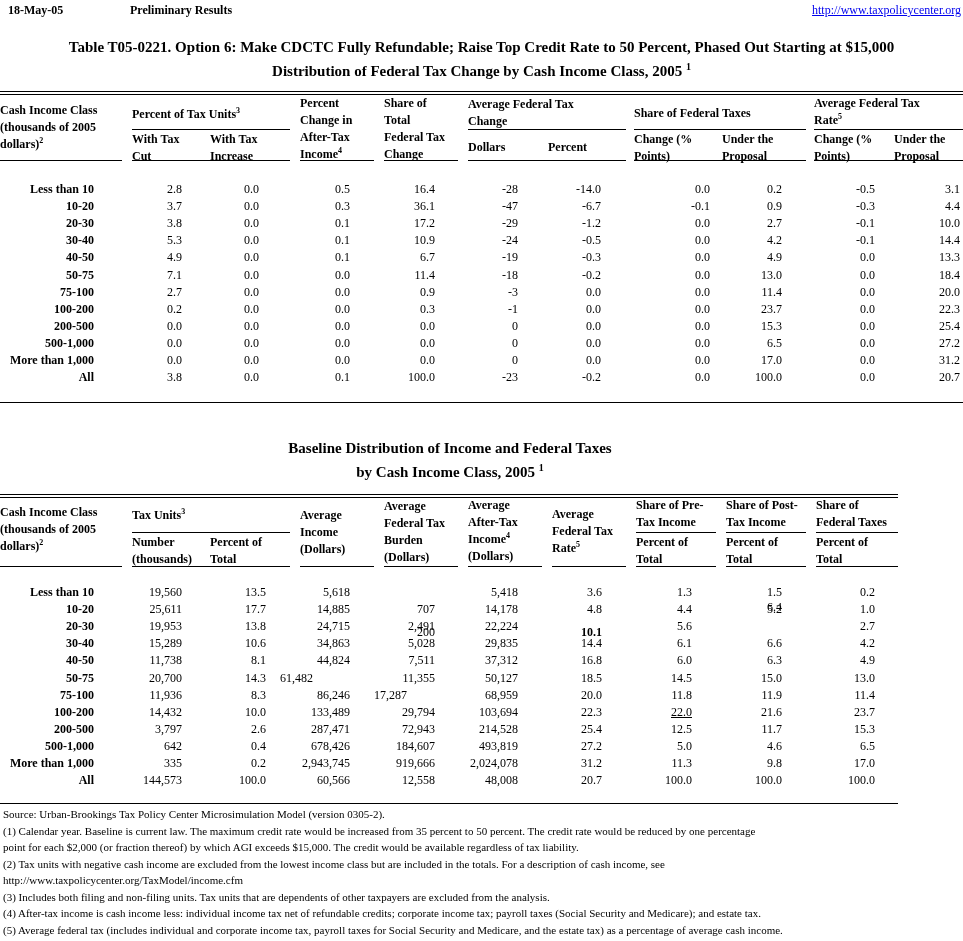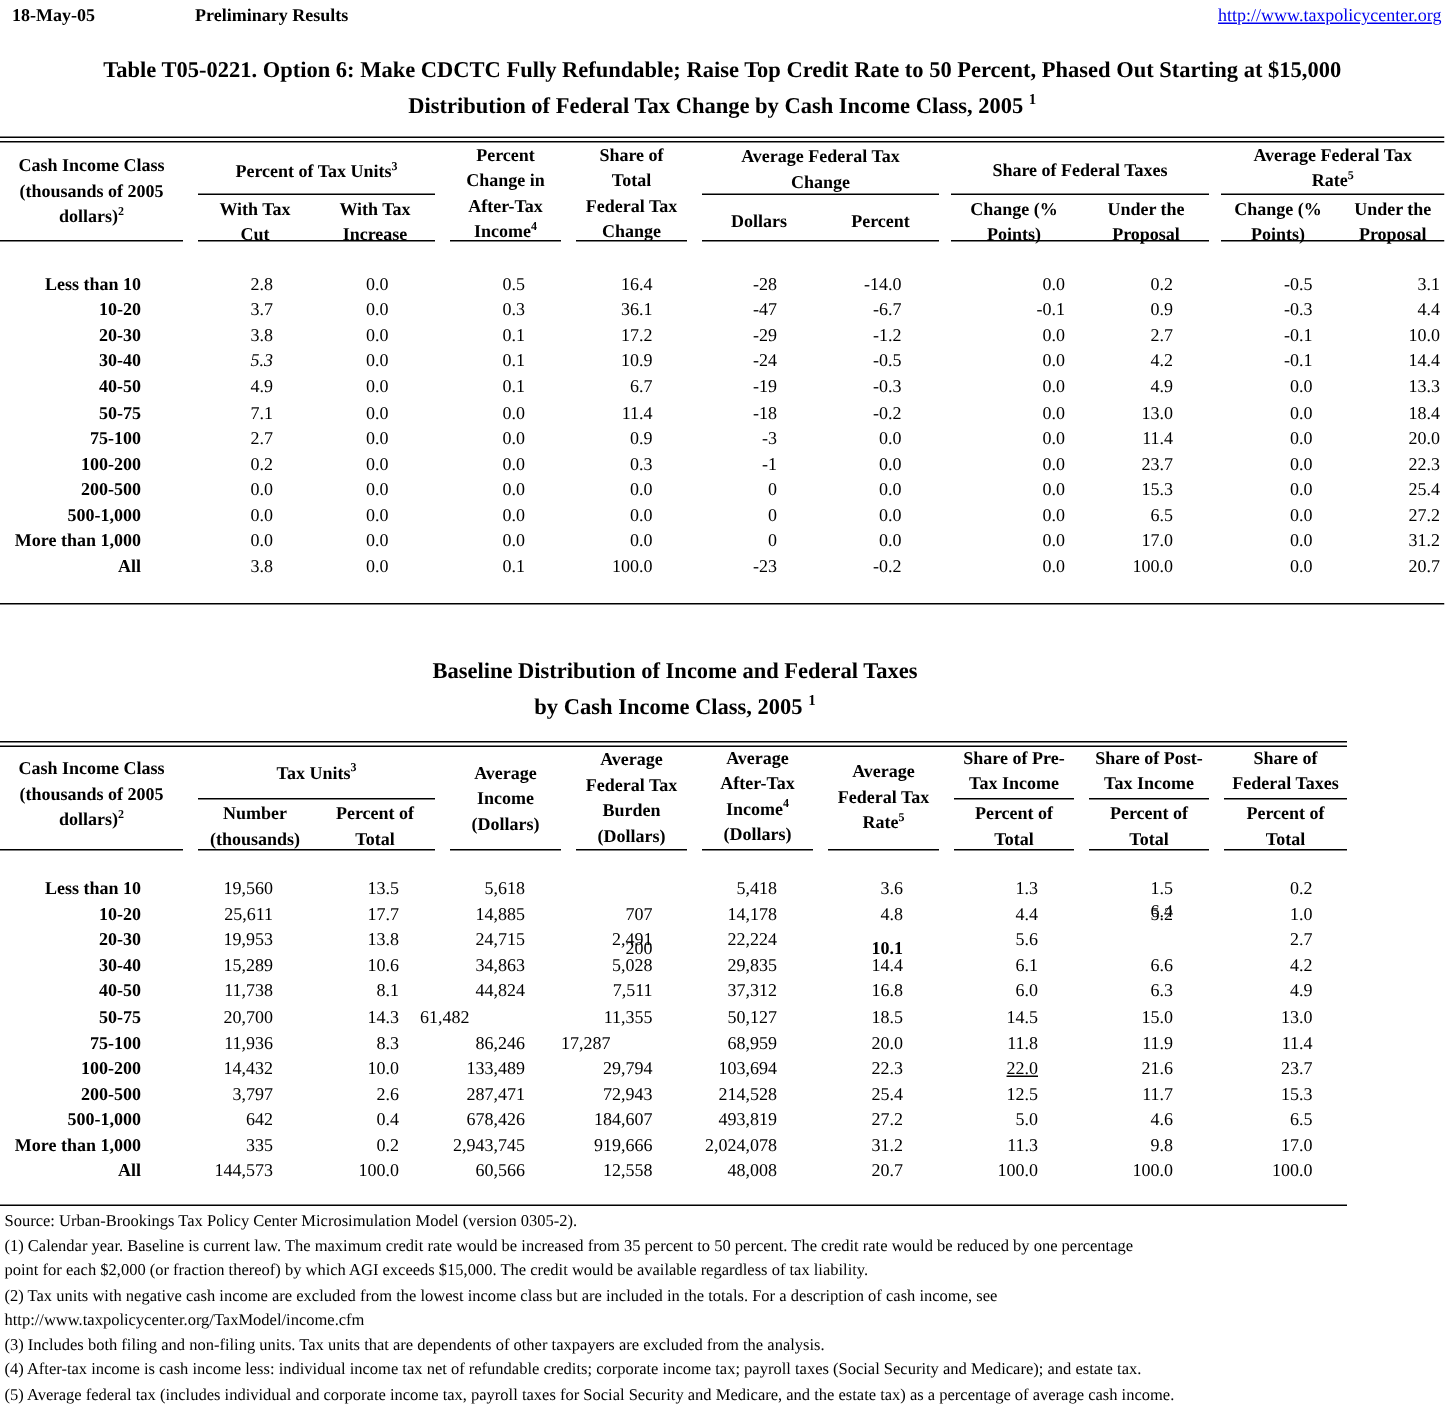--- a/index.html
+++ b/index.html
@@ -13,21 +13,21 @@
   .topbar-date { left: 8px; }
   .topbar-prelim { left: 130px; }
   .topbar-link { right: 2px; top: 3px; font-size: 12px; color: #0000ee; text-decoration: underline; font-weight: normal; }
   .title {
     left: 0; width: 963px; text-align: center; font-size: 15px; font-weight: bold; line-height: 20px;
   }
   .title sup { font-size: 10px; vertical-align: 6px; }
   .rule { position: absolute; height: 0; border-top: 2px solid #000; }
   .rule-double { position: absolute; height: 2px; border-top: 1px solid #000; border-bottom: 1px solid #000; }
   .hline { position: absolute; height: 0; border-top: 1px solid #000; }
-  .hdr { position: absolute; font-size: 12px; font-weight: bold; text-align: center; line-height: 17px; }
+  .hdr { position: absolute; font-size: 12px; font-weight: bold; text-align: left; line-height: 17px; }
   .hdr sup { font-size: 8px; vertical-align: 5px; line-height: 0; }
   .cell { position: absolute; font-size: 12px; text-align: right; line-height: 17px; height: 17px; white-space: nowrap; }
   .rowlab { font-weight: bold; }
   .note { position: absolute; left: 3px; font-size: 11px; line-height: 16.5px; white-space: nowrap; }
   .b2title { left: 0; width: 900px; text-align: center; font-size: 15px; font-weight: bold; line-height: 20px; }
   .b2title sup { font-size: 10px; vertical-align: 6px; }
 </style>
 </head>
 <body>
 
@@ -141,21 +141,21 @@
       <div class="cell" style="right: 704px; top: 215.2px;">0.0</div>
       <div class="cell" style="right: 613px; top: 215.2px;">0.1</div>
       <div class="cell" style="right: 528px; top: 215.2px;">17.2</div>
       <div class="cell" style="right: 445px; top: 215.2px;">-29</div>
       <div class="cell" style="right: 362px; top: 215.2px;">-1.2</div>
       <div class="cell" style="right: 253px; top: 215.2px;">0.0</div>
       <div class="cell" style="right: 181px; top: 215.2px;">2.7</div>
       <div class="cell" style="right: 88px; top: 215.2px;">-0.1</div>
       <div class="cell" style="right: 3px; top: 215.2px;">10.0</div>
       <div class="cell rowlab" style="right: 869px; top: 232.3px;">30-40</div>
-      <div class="cell" style="right: 781px; top: 232.3px; font-style: italic;">5.3</div>
+      <div class="cell" style="right: 781px; top: 232.3px;">5.3</div>
       <div class="cell" style="right: 704px; top: 232.3px;">0.0</div>
       <div class="cell" style="right: 613px; top: 232.3px;">0.1</div>
       <div class="cell" style="right: 528px; top: 232.3px;">10.9</div>
       <div class="cell" style="right: 445px; top: 232.3px;">-24</div>
       <div class="cell" style="right: 362px; top: 232.3px;">-0.5</div>
       <div class="cell" style="right: 253px; top: 232.3px;">0.0</div>
       <div class="cell" style="right: 181px; top: 232.3px;">4.2</div>
       <div class="cell" style="right: 88px; top: 232.3px;">-0.1</div>
       <div class="cell" style="right: 3px; top: 232.3px;">14.4</div>
       <div class="cell rowlab" style="right: 869px; top: 249.4px;">40-50</div>

